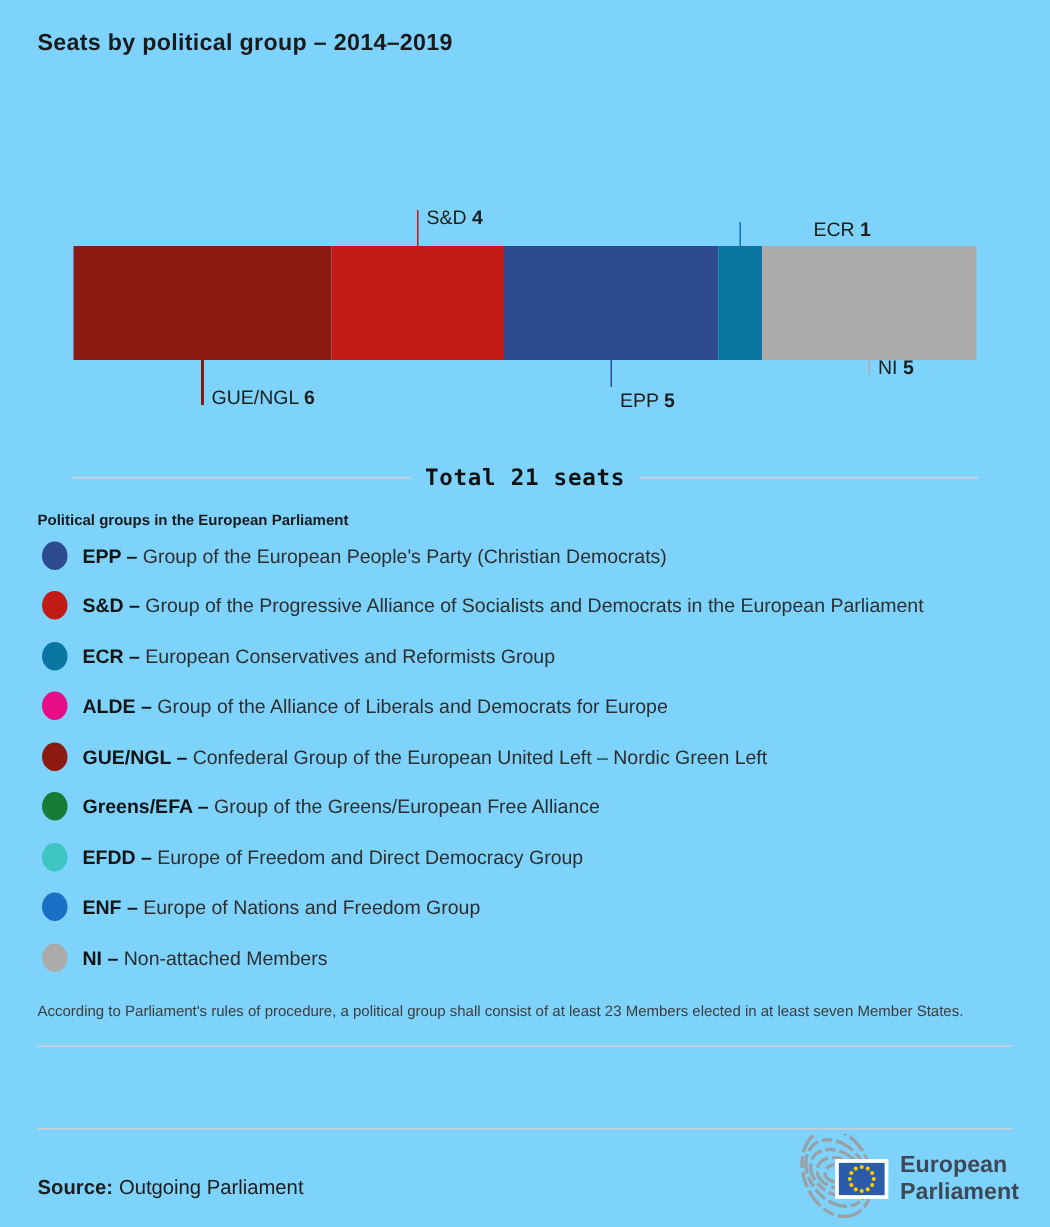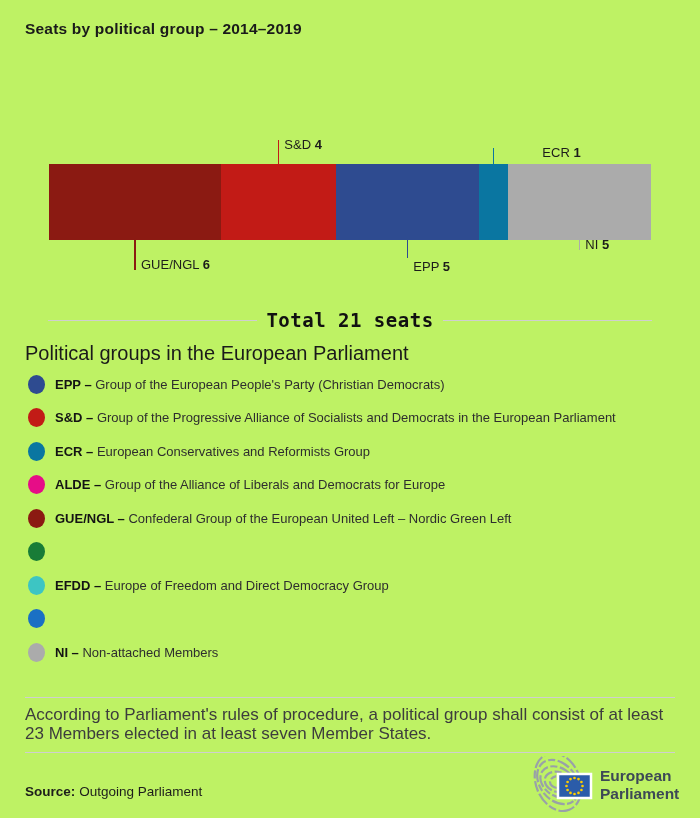--- a/index.html
+++ b/index.html
@@ -1,45 +1,45 @@
 <!DOCTYPE html>
 <html><head>
 <meta charset="utf-8">
 <style>
   html,body{margin:0;padding:0;background:#fff;}
-  .page{position:relative;width:700px;height:818px;background:#bef264;
+  .page{position:relative;width:700px;height:818px;background:#7dd3fc;
         font-family:"Liberation Sans",sans-serif;color:#1d1d1b;overflow:hidden;}
 
   .title{position:absolute;left:25px;top:20px;font-size:15.5px;font-weight:bold;
          color:#1a1a1a;letter-spacing:.2px;}
   .subtitle{position:absolute;left:25px;top:48px;font-size:16.5px;font-weight:400;color:#414141;}
 
   #bar{position:absolute;left:49px;top:164px;width:602px;height:76px;display:flex;}
   .seg{height:100%;}
 
   .tick{position:absolute;width:1.5px;}
   .cl{position:absolute;font-size:13px;white-space:nowrap;color:#1d1d1b;}
   .cl b{font-weight:bold;}
 
   .total-row{position:absolute;left:48px;top:309px;width:604px;display:flex;align-items:center;gap:9px;}
   .hline{flex:1;height:1px;background:#cfcfcf;}
-  .total-text{font-family:"DejaVu Sans Mono",monospace;font-weight:bold;font-size:19px;
+  .total-text{font-family:"DejaVu Sans Mono",monospace;font-weight:bold;font-size:15px;
               color:#111;letter-spacing:.5px;}
 
-  .legend-heading{position:absolute;left:25px;top:342px;font-size:20px;font-weight:normal;color:#1a1a1a;}
-  #legend{position:absolute;left:25px;top:374px;display:flex;flex-direction:column;row-gap:13.5px;}
+  .legend-heading{position:absolute;left:25px;top:342px;font-size:10px;font-weight:bold;color:#1a1a1a;}
+  #legend{position:absolute;left:25px;top:360px;display:flex;flex-direction:column;row-gap:13.5px;}
   .lrow{display:flex;align-items:center;height:20px;}
   .dot{width:17px;height:19px;border-radius:50%;margin-left:3px;margin-right:10px;flex:0 0 auto;}
   .ltext{font-size:13px;color:#2e2e2e;white-space:nowrap;}
   .ltext b{color:#141414;font-weight:bold;}
 
   .rule{position:absolute;left:25px;width:650px;height:1px;background:#cfcfcf;}
   .rule1{top:697px;}
   .rule2{top:752px;}
-  .footnote{position:absolute;left:25px;top:706px;width:648px;font-size:17px;
+  .footnote{position:absolute;left:25px;top:666px;width:648px;font-size:10px;
             line-height:18.5px;color:#3d3d3d;}
 
   .source{position:absolute;left:25px;top:784px;font-size:13.5px;color:#1d1d1b;}
   .source b{font-weight:bold;margin-right:4px;}
 
   .logo{position:absolute;left:524px;top:756px;width:170px;height:56px;}
   .logo text{font-family:"Liberation Sans",sans-serif;font-weight:bold;font-size:15.5px;}
 </style>
 </head>
 <body>
@@ -79,27 +79,29 @@
       <div class="lrow">
         <span class="dot" style="background: rgb(230, 13, 135);"></span>
         <span class="ltext"><b>ALDE – </b><span>Group of the Alliance of Liberals and Democrats for Europe</span></span>
       </div>
       <div class="lrow">
         <span class="dot" style="background: rgb(139, 26, 18);"></span>
         <span class="ltext"><b>GUE/NGL – </b><span>Confederal Group of the European United Left – Nordic Green Left</span></span>
       </div>
       <div class="lrow">
         <span class="dot" style="background: rgb(24, 124, 55);"></span>
+        <span class="ltext"><b>Greens/EFA – </b><span>Group of the Greens/European Free Alliance</span></span>
       </div>
       <div class="lrow">
         <span class="dot" style="background: rgb(61, 197, 195);"></span>
         <span class="ltext"><b>EFDD – </b><span>Europe of Freedom and Direct Democracy Group</span></span>
       </div>
       <div class="lrow">
         <span class="dot" style="background: rgb(26, 112, 196);"></span>
+        <span class="ltext"><b>ENF – </b><span>Europe of Nations and Freedom Group</span></span>
       </div>
       <div class="lrow">
         <span class="dot" style="background: rgb(171, 171, 171);"></span>
         <span class="ltext"><b>NI – </b><span>Non-attached Members</span></span>
       </div>
     </div>
 
   <div class="rule rule1"></div>
   <div class="footnote">According to Parliament's rules of procedure, a political group shall consist of at least 23 Members elected in at least seven Member States.</div>
   <div class="rule rule2"></div>

